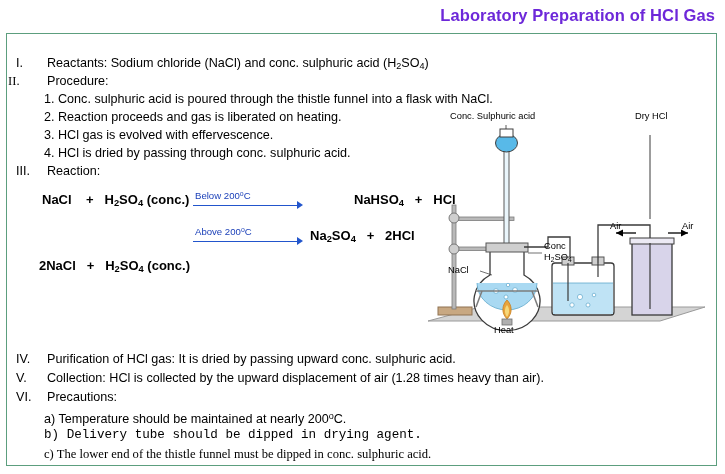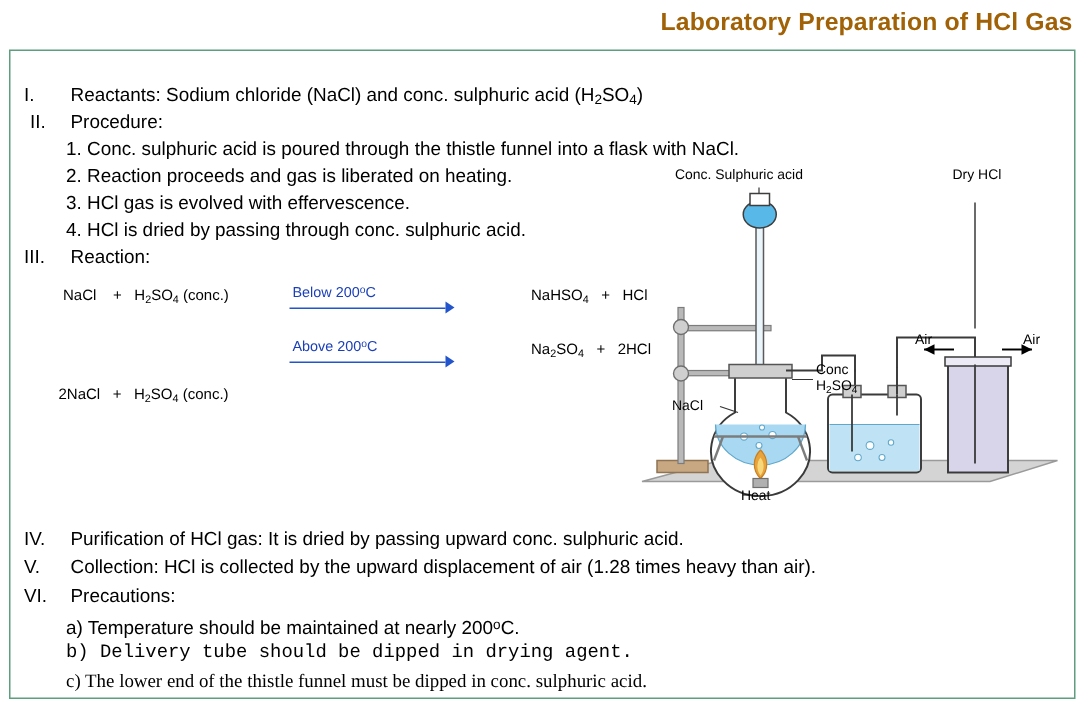--- a/index.html
+++ b/index.html
@@ -16,21 +16,21 @@
   }
   #page {
     position: relative;
     width: 725px;
     height: 474px;
   }
   #title {
     position: absolute;
     top: 6px;
     right: 10px;
-    color: #a16207;
+    color: #6d28d9;
     font-size: 16.5px;
     font-weight: bold;
     letter-spacing: 0.1px;
   }
   #main-box {
     position: absolute;
     left: 6px;
     top: 33px;
     width: 711px;
     height: 433px;
@@ -47,22 +47,23 @@
     position: absolute;
     font-size: 12.6px;
     white-space: nowrap;
   }
   sub { font-size: 0.72em; vertical-align: -0.25em; }
   sup { font-size: 0.72em; vertical-align: 0.42em; }
 
   
   .eq {
     position: absolute;
-    font-size: 10px;
-    white-space: nowrap;
+    font-size: 13px;
+    white-space: nowrap;
+    font-weight: bold;
   }
   .arrow-wrap {
     position: absolute;
     height: 22px;
   }
   .arrow-label {
     position: absolute;
     top: -2px;
     left: 2px;
     font-size: 9.6px;
@@ -105,21 +106,21 @@
 
 <div id="page">
 
   <div id="title">Laboratory Preparation of HCl Gas</div>
 
   <div id="main-box"></div>
 
   <div class="num" style="left:16px; top:56px;">I.</div>
   <div class="line" style="left:47px; top:56px;"><span>Reactants: Sodium chloride (NaCl) and conc. sulphuric acid (H</span><sub>2</sub><span>SO</span><sub>4</sub><span>)</span></div>
 
-  <div class="num" style="left:20px; top:74px;">II.</div>
+  <div class="num" style="left:8px; top:74px;font-family:Liberation Serif, serif;">II.</div>
   <div class="line" style="left:47px; top:74px;">Procedure:</div>
 
   <div class="line" style="left:44px; top:92px;">1. Conc. sulphuric acid is poured through the thistle funnel into a flask with NaCl.</div>
   <div class="line" style="left:44px; top:110px;">2. Reaction proceeds and gas is liberated on heating.</div>
   <div class="line" style="left:44px; top:128px;">3. HCl gas is evolved with effervescence.</div>
   <div class="line" style="left:44px; top:146px;">4. HCl is dried by passing through conc. sulphuric acid.</div>
 
   <div class="num" style="left:16px; top:164px;">III.</div>
   <div class="line" style="left:47px; top:164px;">Reaction:</div>
 
@@ -144,21 +145,21 @@
     <span>2NaCl</span>&nbsp;&nbsp;
     <span>+</span>&nbsp;&nbsp;
     <span>H</span><sub>2</sub><span>SO</span><sub>4</sub>
     <span>(conc.)</span>
   </div>
   <div class="arrow-wrap" style="left:193px; top:228px; width:110px;">
     <div class="arrow-label"><span>Above 200</span><sup>o</sup><span>C</span></div>
     <div class="arrow-line" style="width:104px;"></div>
     <div class="arrow-head" style="left:104px;"></div>
   </div>
-  <div class="eq" style="left:310px; top:228px;margin-left:44px;">
+  <div class="eq" style="left:310px; top:228px;">
     <span>Na</span><sub>2</sub><span>SO</span><sub>4</sub>&nbsp;&nbsp;
     <span>+</span>&nbsp;&nbsp;
     <span>2HCl</span>
   </div>
 
   <div class="num" style="left:16px; top:352px;">IV.</div>
   <div class="line" style="left:47px; top:352px;">Purification of HCl gas: It is dried by passing upward conc. sulphuric acid.</div>
 
   <div class="num" style="left:16px; top:371px;">V.</div>
   <div class="line" style="left:47px; top:371px;">Collection: HCl is collected by the upward displacement of air (1.28 times heavy than air).</div>

